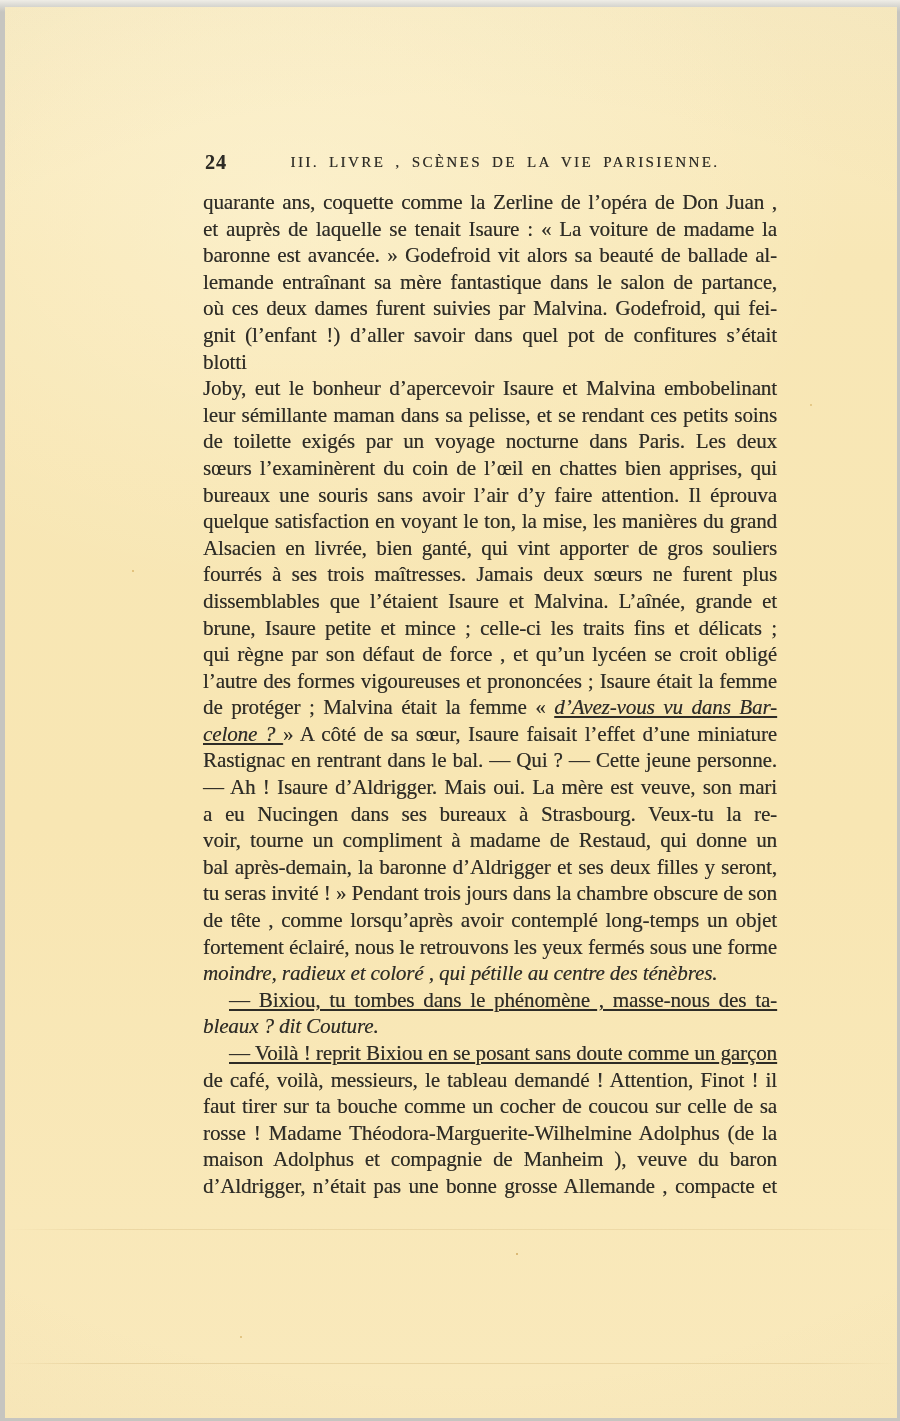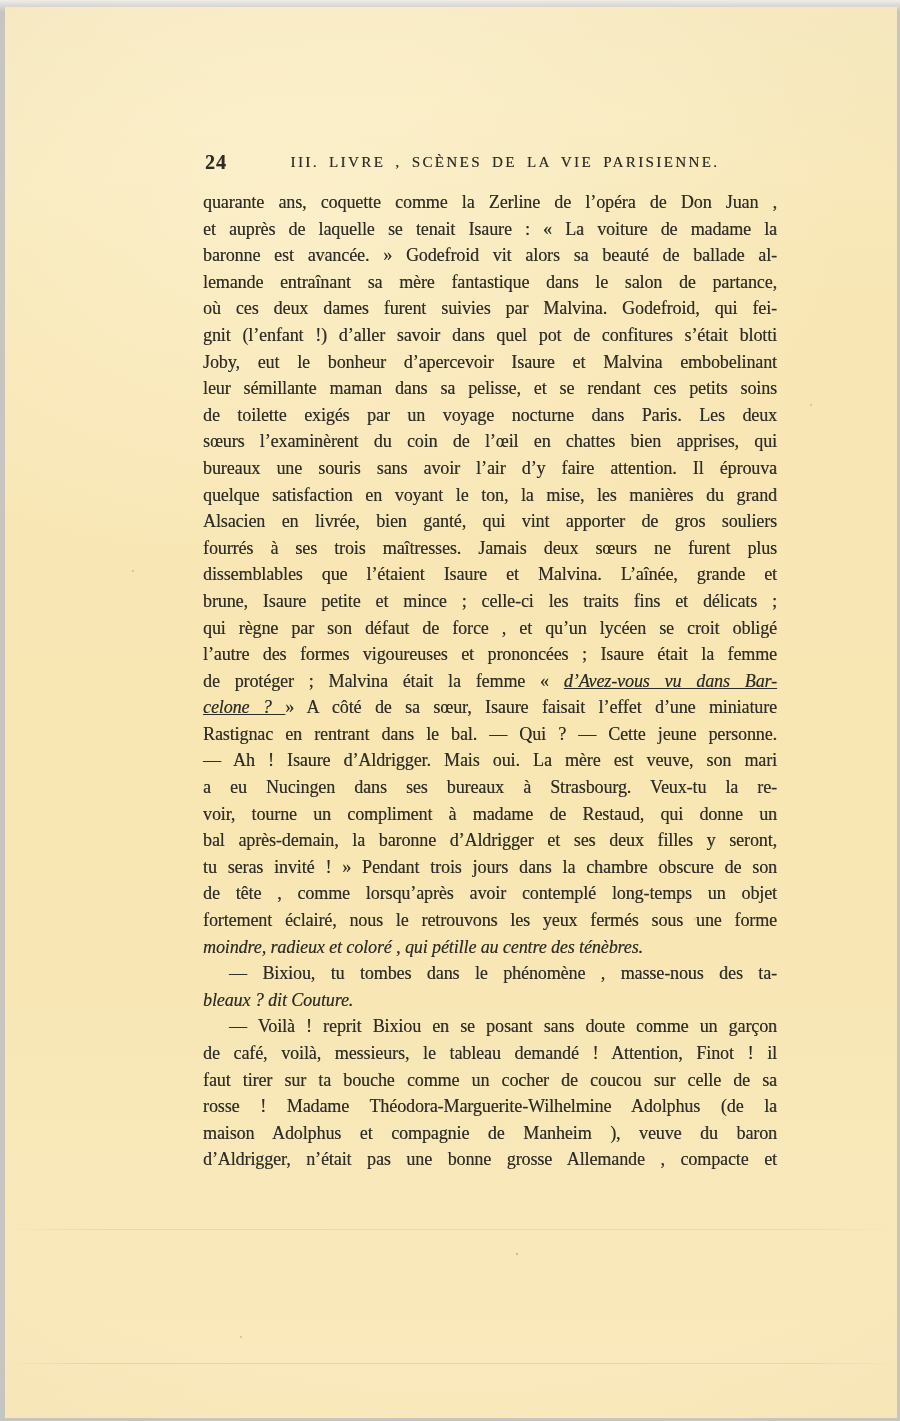--- a/index.html
+++ b/index.html
@@ -38,24 +38,24 @@
   }
   .header { position: relative; height: 33px; }
   .page-num {
     position: absolute; left: 2px; top: 0;
     font-size: 20px; font-weight: 700; letter-spacing: 1px;
   }
   .running-title {
     text-align: center; padding-top: 3px; padding-left: 30px;
     font-size: 15px; letter-spacing: 2.4px; word-spacing: 4px;
   }
-  .body-text { margin-top: 5px; font-size: 18px; line-height: 26.6px; letter-spacing: -0.1px; }
+  .body-text { margin-top: 5px; font-size: 21px; line-height: 26.6px; letter-spacing: -0.1px; }
   .line { text-align: justify; text-align-last: justify; white-space: normal; }
   .line.nj { text-align-last: left; font-style: italic; }
-  .line.ind { text-indent: 26px; }
+  .line.ind { text-indent: 26px; text-decoration: underline; }
   .it { font-style: italic; text-decoration: underline; }
 </style>
 </head>
 <body>
 
 <div class="scan">
   <div class="page">
     <div class="crease crease-a"></div>
     <div class="crease crease-b"></div>
     <div class="text-block">

